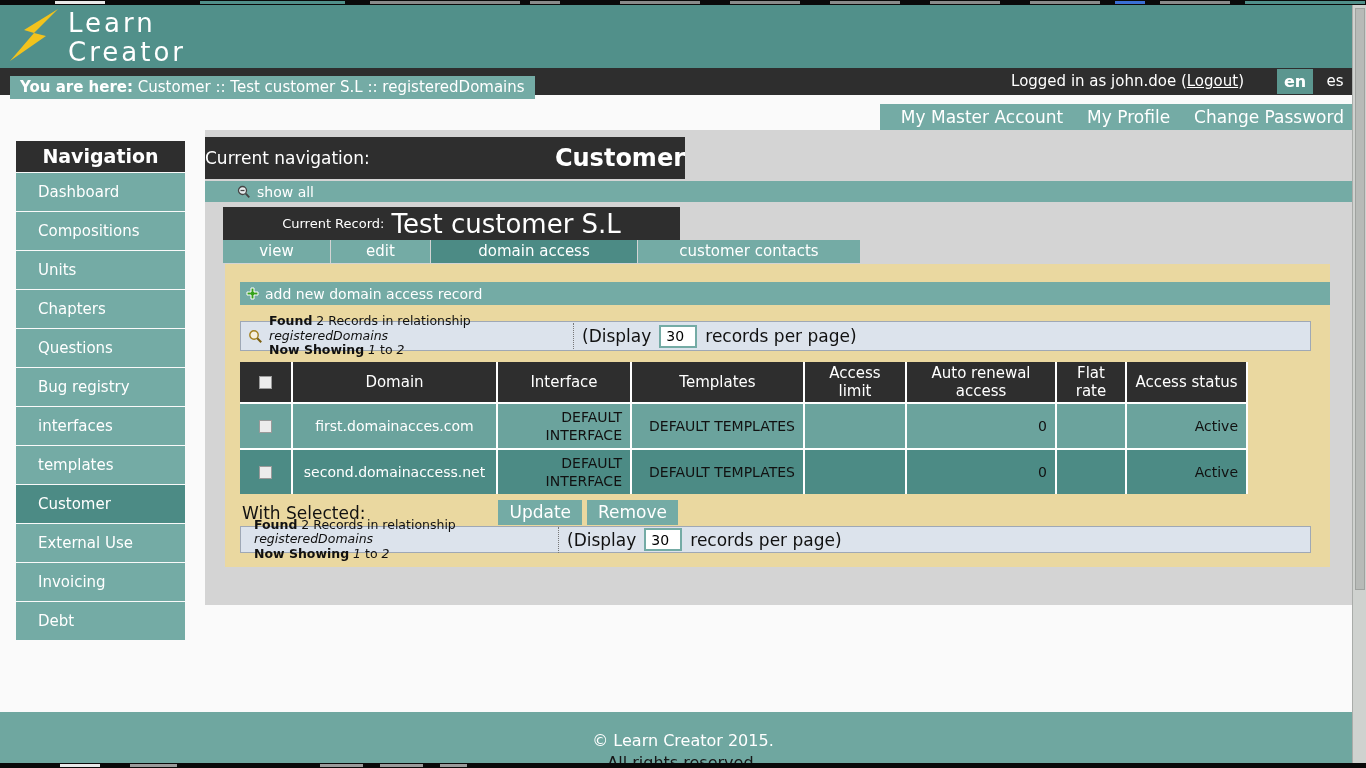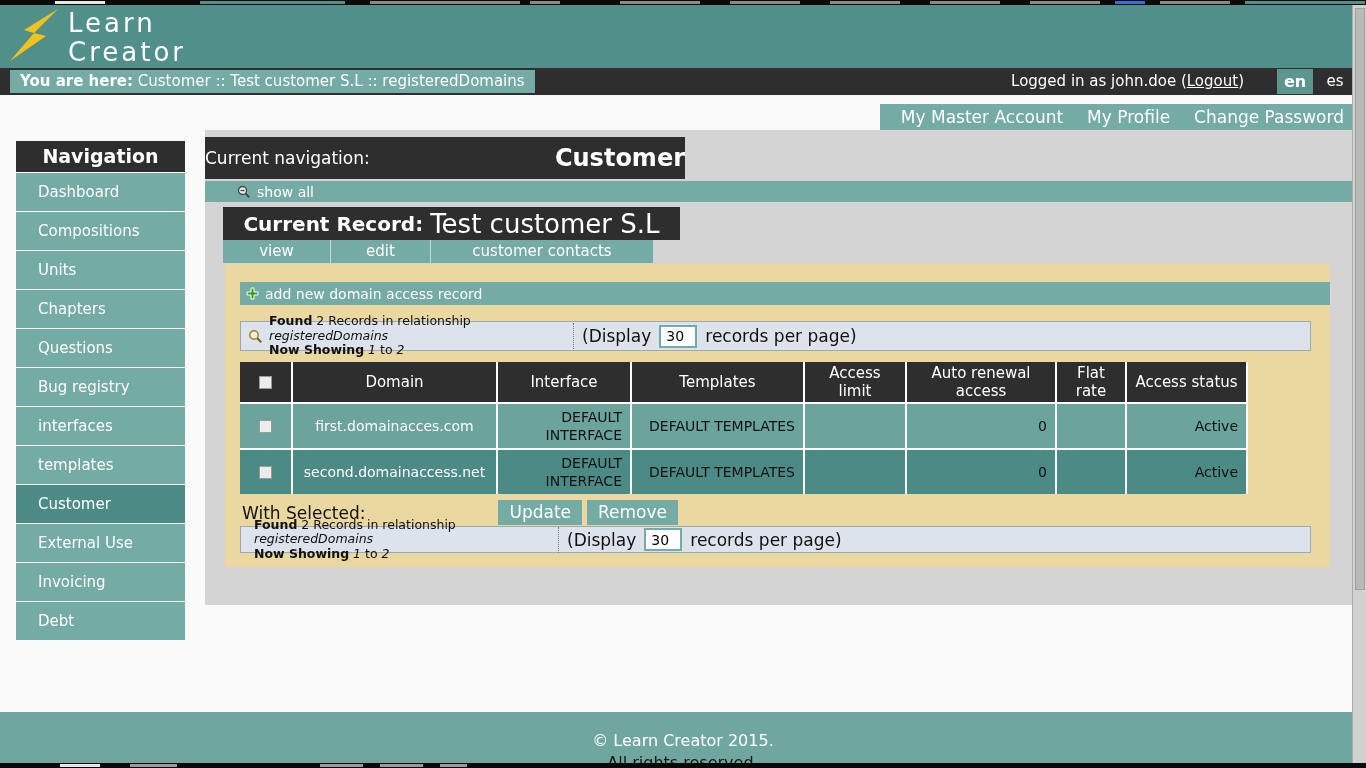--- a/index.html
+++ b/index.html
@@ -13,21 +13,21 @@
   .chrome .seg { position:absolute; top:1px; height:3px; }
 
   
   .header { position:absolute; left:0; top:5px; width:1366px; height:63px; background:#51908a; }
   .logo { position:absolute; left:8px; top:2px; display:flex; }
   .logo-bolt { width:52px; height:56px; }
   .logo-text { color:#fff; font-size:26px; letter-spacing:3px; line-height:29px; margin-left:8px; margin-top:2px; }
 
   
   .crumb-bar { position:absolute; left:0; top:68px; width:1366px; height:27px; background:#2e2e2e; }
-  .crumb-chip { position:absolute; left:10px; top:2px; height:23px; line-height:23px; background:#74aba5; color:#fff; font-size:15px; padding:0 10px; white-space:nowrap; }
+  .crumb-chip { position:absolute; left:10px; top:8px; height:23px; line-height:23px; background:#74aba5; color:#fff; font-size:15px; padding:0 10px; white-space:nowrap; }
   .crumb-chip b { font-weight:bold; }
   .session { position:absolute; right:122px; top:0; height:27px; line-height:27px; color:#fff; font-size:15px; white-space:nowrap; }
   .session .logout { text-decoration:underline; cursor:pointer; }
   .lang-en { position:absolute; left:1277px; top:1px; width:36px; height:25px; line-height:25px; text-align:center; background:#5b968f; color:#fff; font-size:16px; font-weight:bold; cursor:pointer; }
   .lang-es { position:absolute; left:1323px; top:1px; width:24px; height:25px; line-height:25px; text-align:center; color:#fff; font-size:15px; cursor:pointer; }
 
   
   .account-menu { position:absolute; left:880px; top:104px; width:472px; height:26px; background:#74aba5; display:flex; align-items:center; justify-content:flex-end; gap:24px; padding:0 8px; }
   .account-menu .mi { color:#fff; font-size:17px; white-space:nowrap; cursor:pointer; }
 
@@ -38,21 +38,21 @@
   .side-item.active { background:#4c8b85; }
 
   
   .main-panel { position:absolute; left:205px; top:130px; width:1148px; height:475px; background:#d4d4d4; }
   .current-nav { position:absolute; left:0; top:7px; width:480px; height:42px; background:#2e2e2e; color:#fff; display:flex; align-items:center; justify-content:space-between; gap:8px; }
   .current-nav .lab { font-size:17px; }
   .current-nav .val { font-size:24px; font-weight:bold; }
   .show-all-bar { position:absolute; left:0; top:51px; width:1148px; height:21px; background:#74aba5; display:flex; align-items:center; padding-left:32px; gap:6px; cursor:pointer; }
   .show-all-bar span { color:#fff; font-size:14px; }
   .record-bar { position:absolute; left:18px; top:77px; width:457px; height:33px; background:#2e2e2e; color:#fff; display:flex; align-items:center; justify-content:center; gap:7px; }
-  .record-bar .lab { font-size:20px; font-weight:bold; }
+  .record-bar .lab { font-size:13px; font-weight:normal; }
   .record-bar .val { font-size:26px; }
   .tabs { position:absolute; left:18px; top:110px; height:30px; display:flex; gap:1px; }
   .tab { height:23px; line-height:23px; background:#74aba5; color:#fff; font-size:15px; text-align:center; cursor:pointer; }
   .tab.t0 { width:107px; } .tab.t1 { width:99px; } .tab.t2 { width:206px; } .tab.t3 { width:222px; }
   .tab.active { background:#4c8b85; }
 
   
   .tan-panel { position:absolute; left:20px; top:134px; width:1105px; height:303px; background:#ead8a0; }
   .add-bar { position:absolute; left:15px; top:18px; width:1090px; height:23px; background:#74aba5; display:flex; align-items:center; padding-left:6px; gap:6px; cursor:pointer; }
   .add-bar span { color:#fff; font-size:14px; }
@@ -182,20 +182,21 @@
     </div>
 
     <div class="record-bar">
       <span class="lab">Current Record:</span>
       <span class="val">Test customer S.L</span>
     </div>
 
     <div class="tabs">
       <div class="tab t0">view</div>
       <div class="tab t1">edit</div>
+      <div class="tab t2 active">domain access</div>
       <div class="tab t3">customer contacts</div>
     </div>
 
     <div class="tan-panel">
 
       <div class="add-bar">
         <svg width="13" height="13" viewBox="0 0 13 13">
           <path d="M5 1 h3 v4 h4 v3 h-4 v4 h-3 v-4 h-4 v-3 h4 z" fill="#35a11c" stroke="#fff" stroke-width="1"></path>
         </svg>
         <span>add new domain access record</span>

